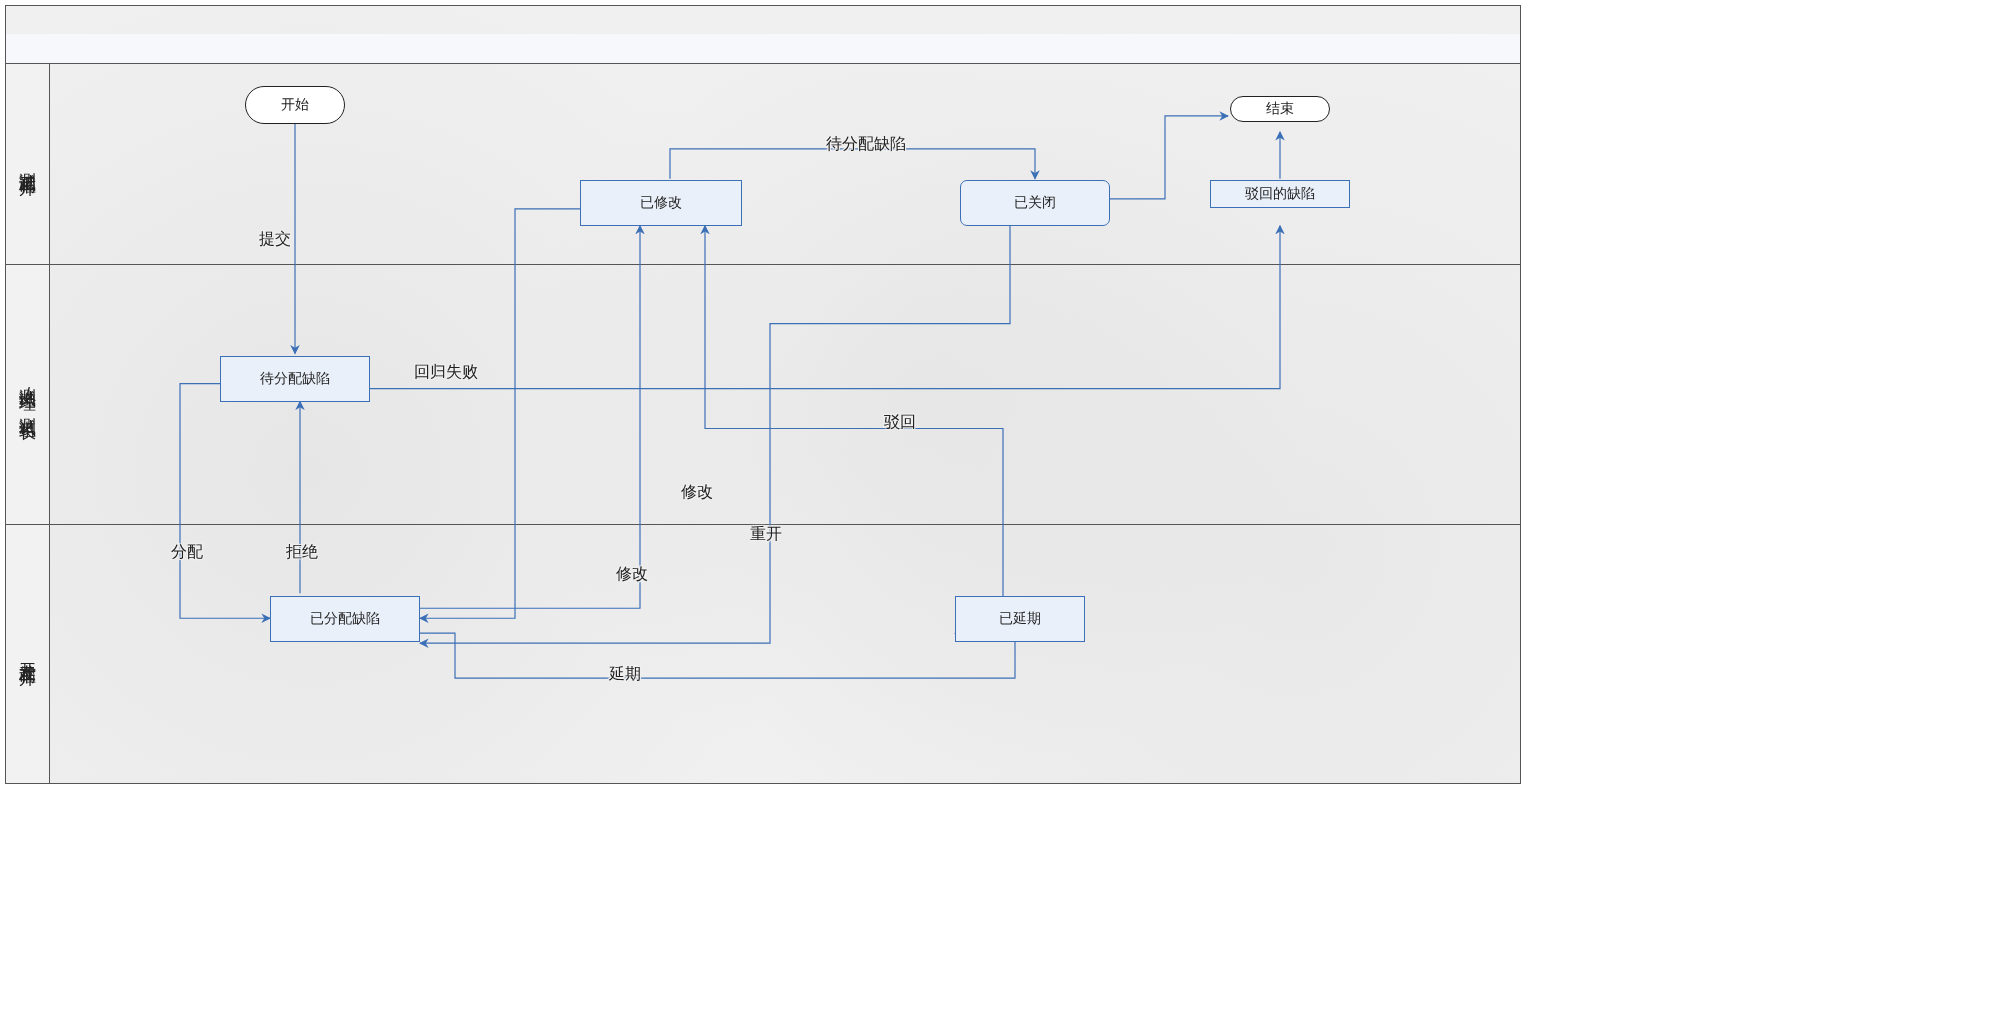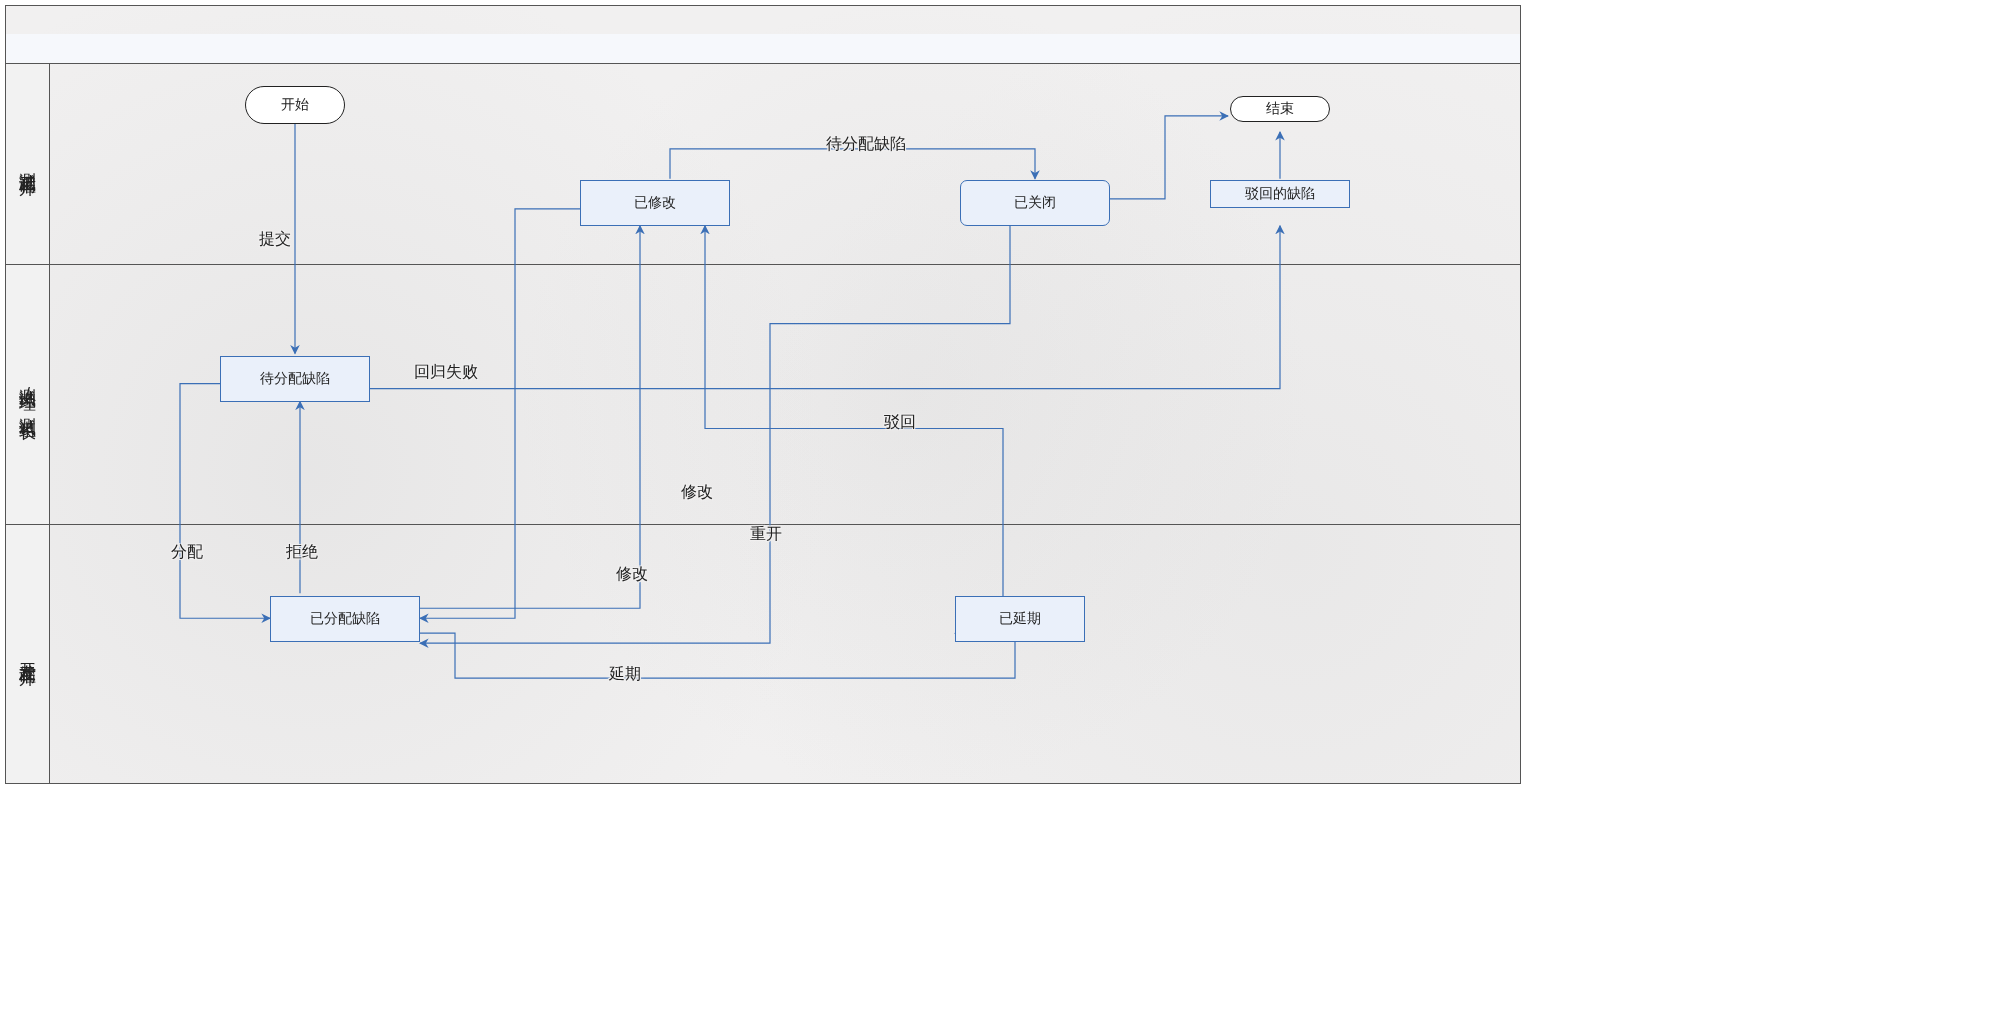--- a/index.html
+++ b/index.html
@@ -183,21 +183,21 @@
       <div class="node terminator" style="left:1180px; top:32px; width:100px; height:26px;">
         <span>结束</span>
       </div>
 
       <div class="node" style="left:170px; top:292px; width:150px; height:46px;">
         <span>待分配缺陷</span>
       </div>
       <div class="node" style="left:220px; top:532px; width:150px; height:46px;">
         <span>已分配缺陷</span>
       </div>
-      <div class="node" style="left:530px; top:116px; width:150px; height:46px;font-family:Liberation Mono, monospace;">
+      <div class="node" style="left:530px; top:116px; width:162px; height:46px;font-family:Liberation Mono, monospace;">
         <span>已修改</span>
       </div>
       <div class="node" style="left:910px; top:116px; width:150px; height:46px;border-radius:7px;">
         <span>已关闭</span>
       </div>
       <div class="node" style="left:1160px; top:116px; width:140px; height:28px;">
         <span>驳回的缺陷</span>
       </div>
       <div class="node" style="left:905px; top:532px; width:130px; height:46px;">
         <span>已延期</span>

